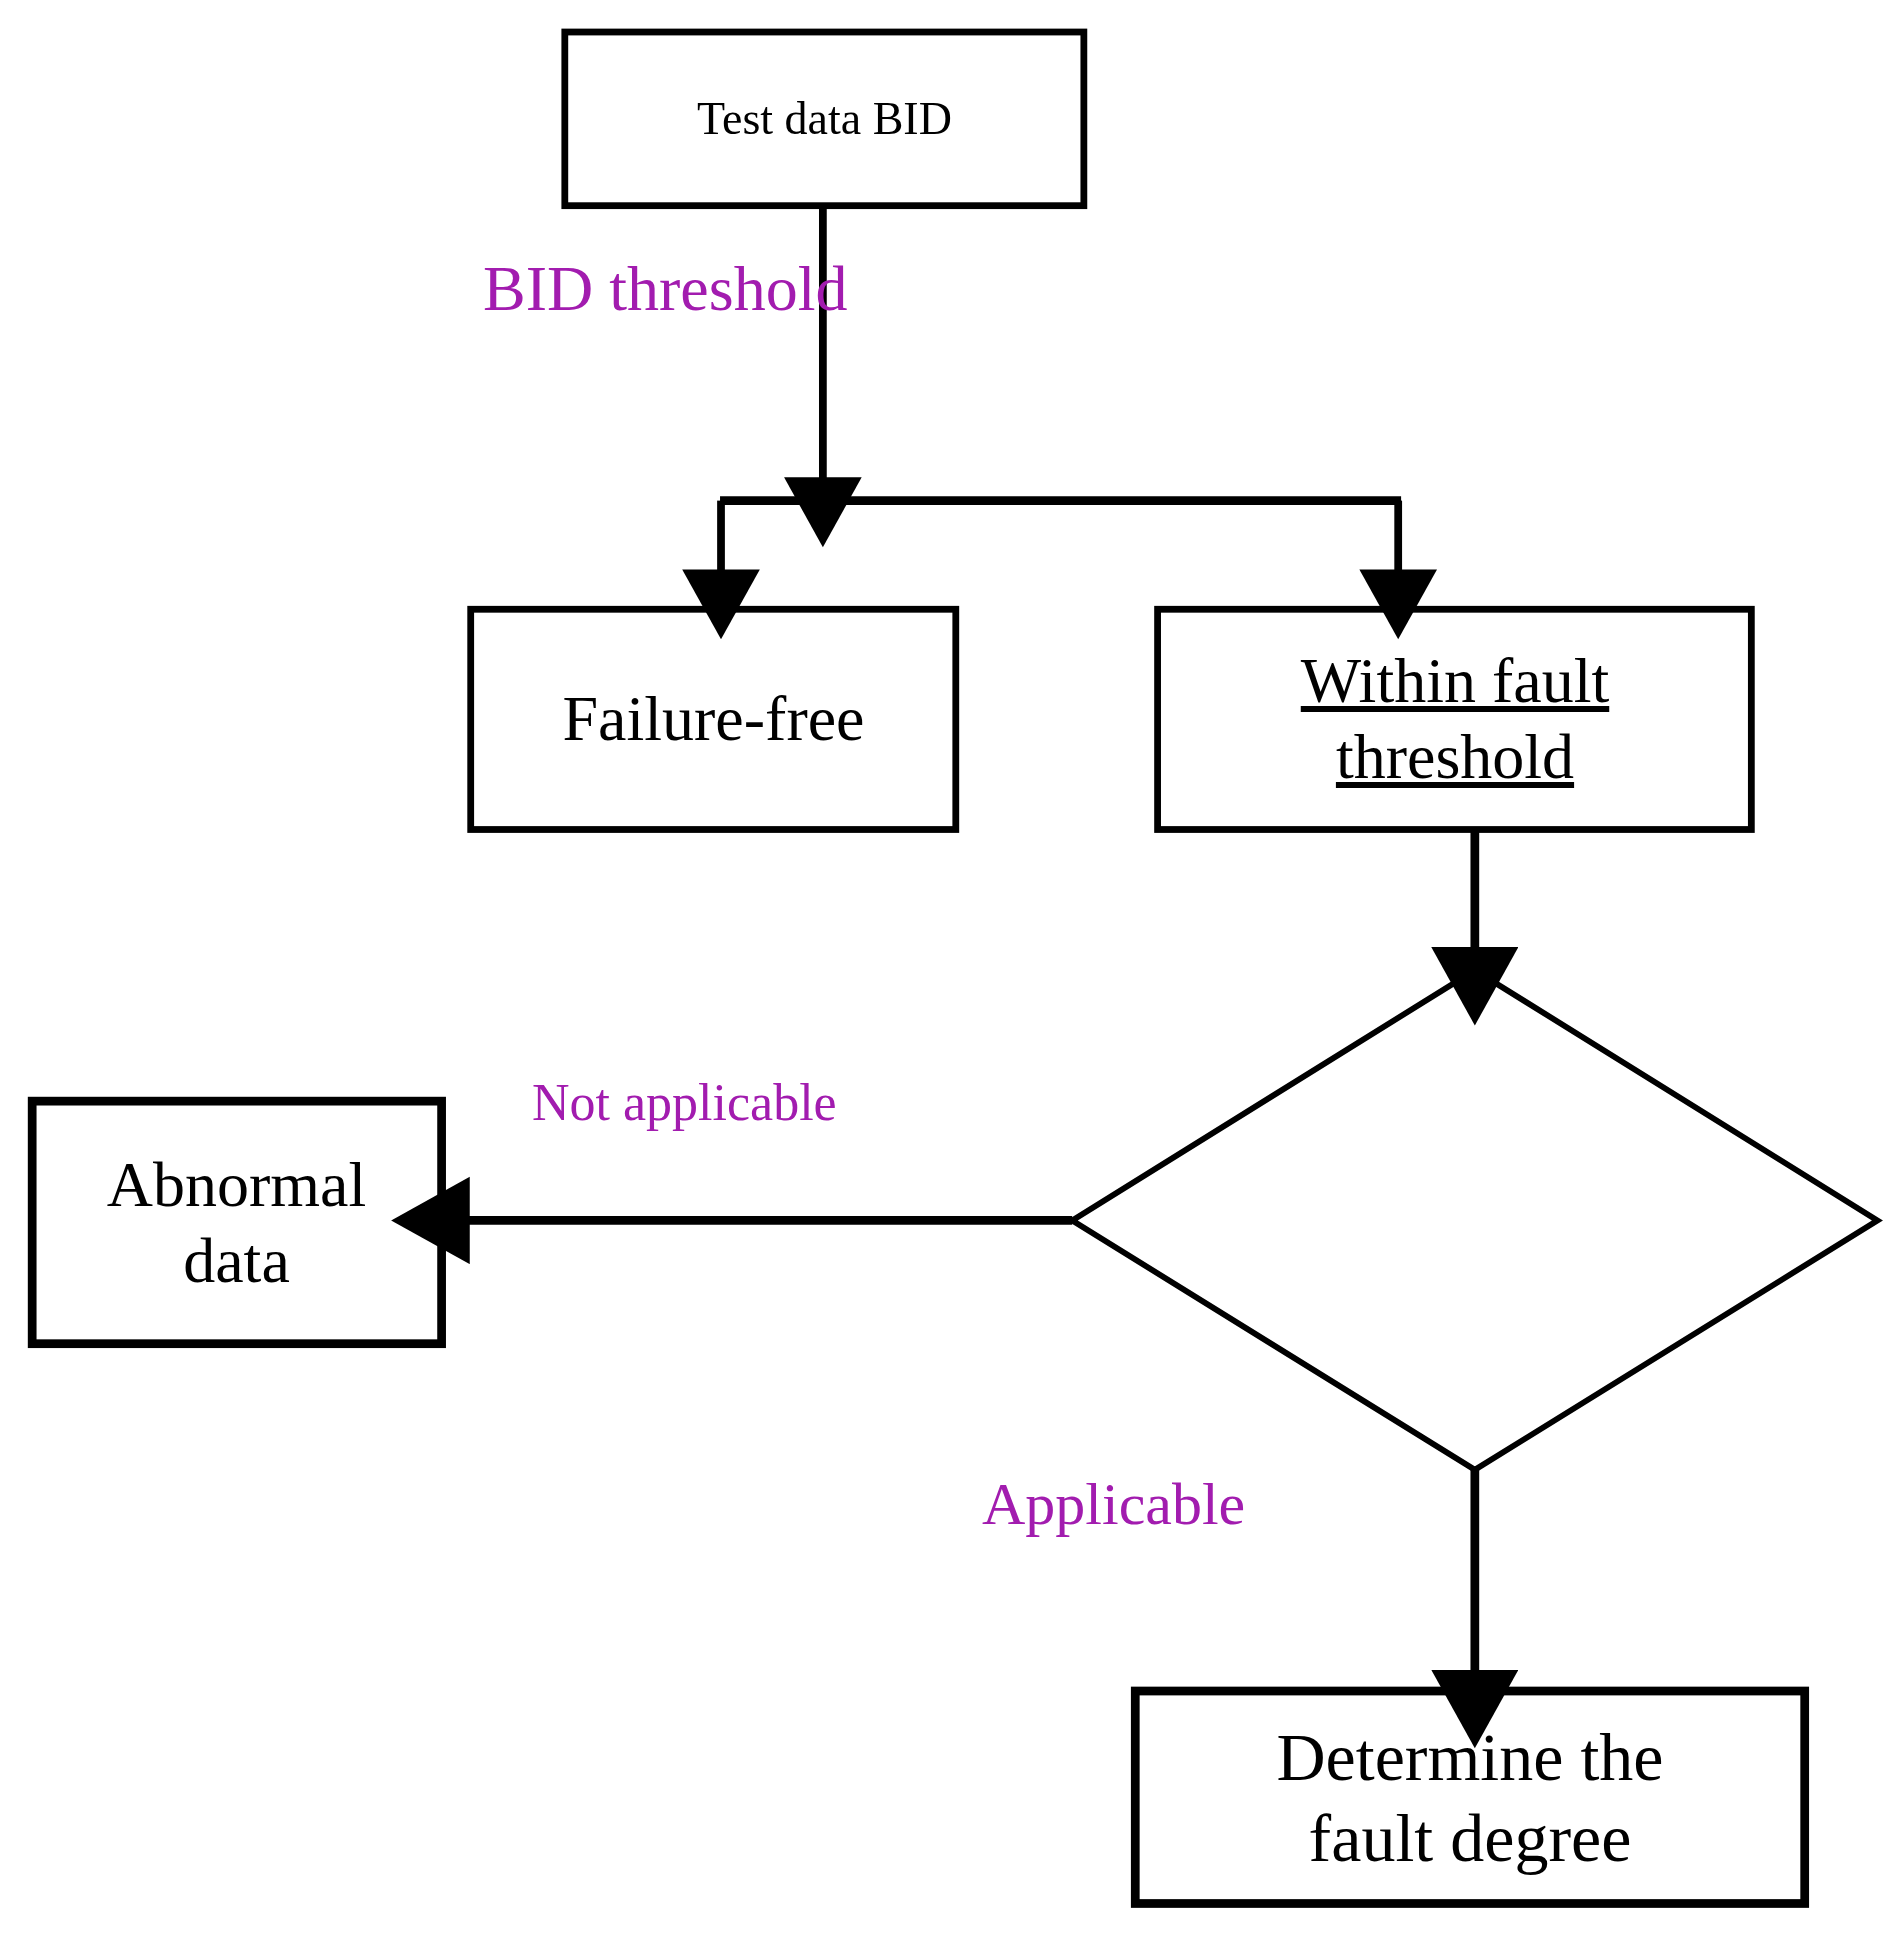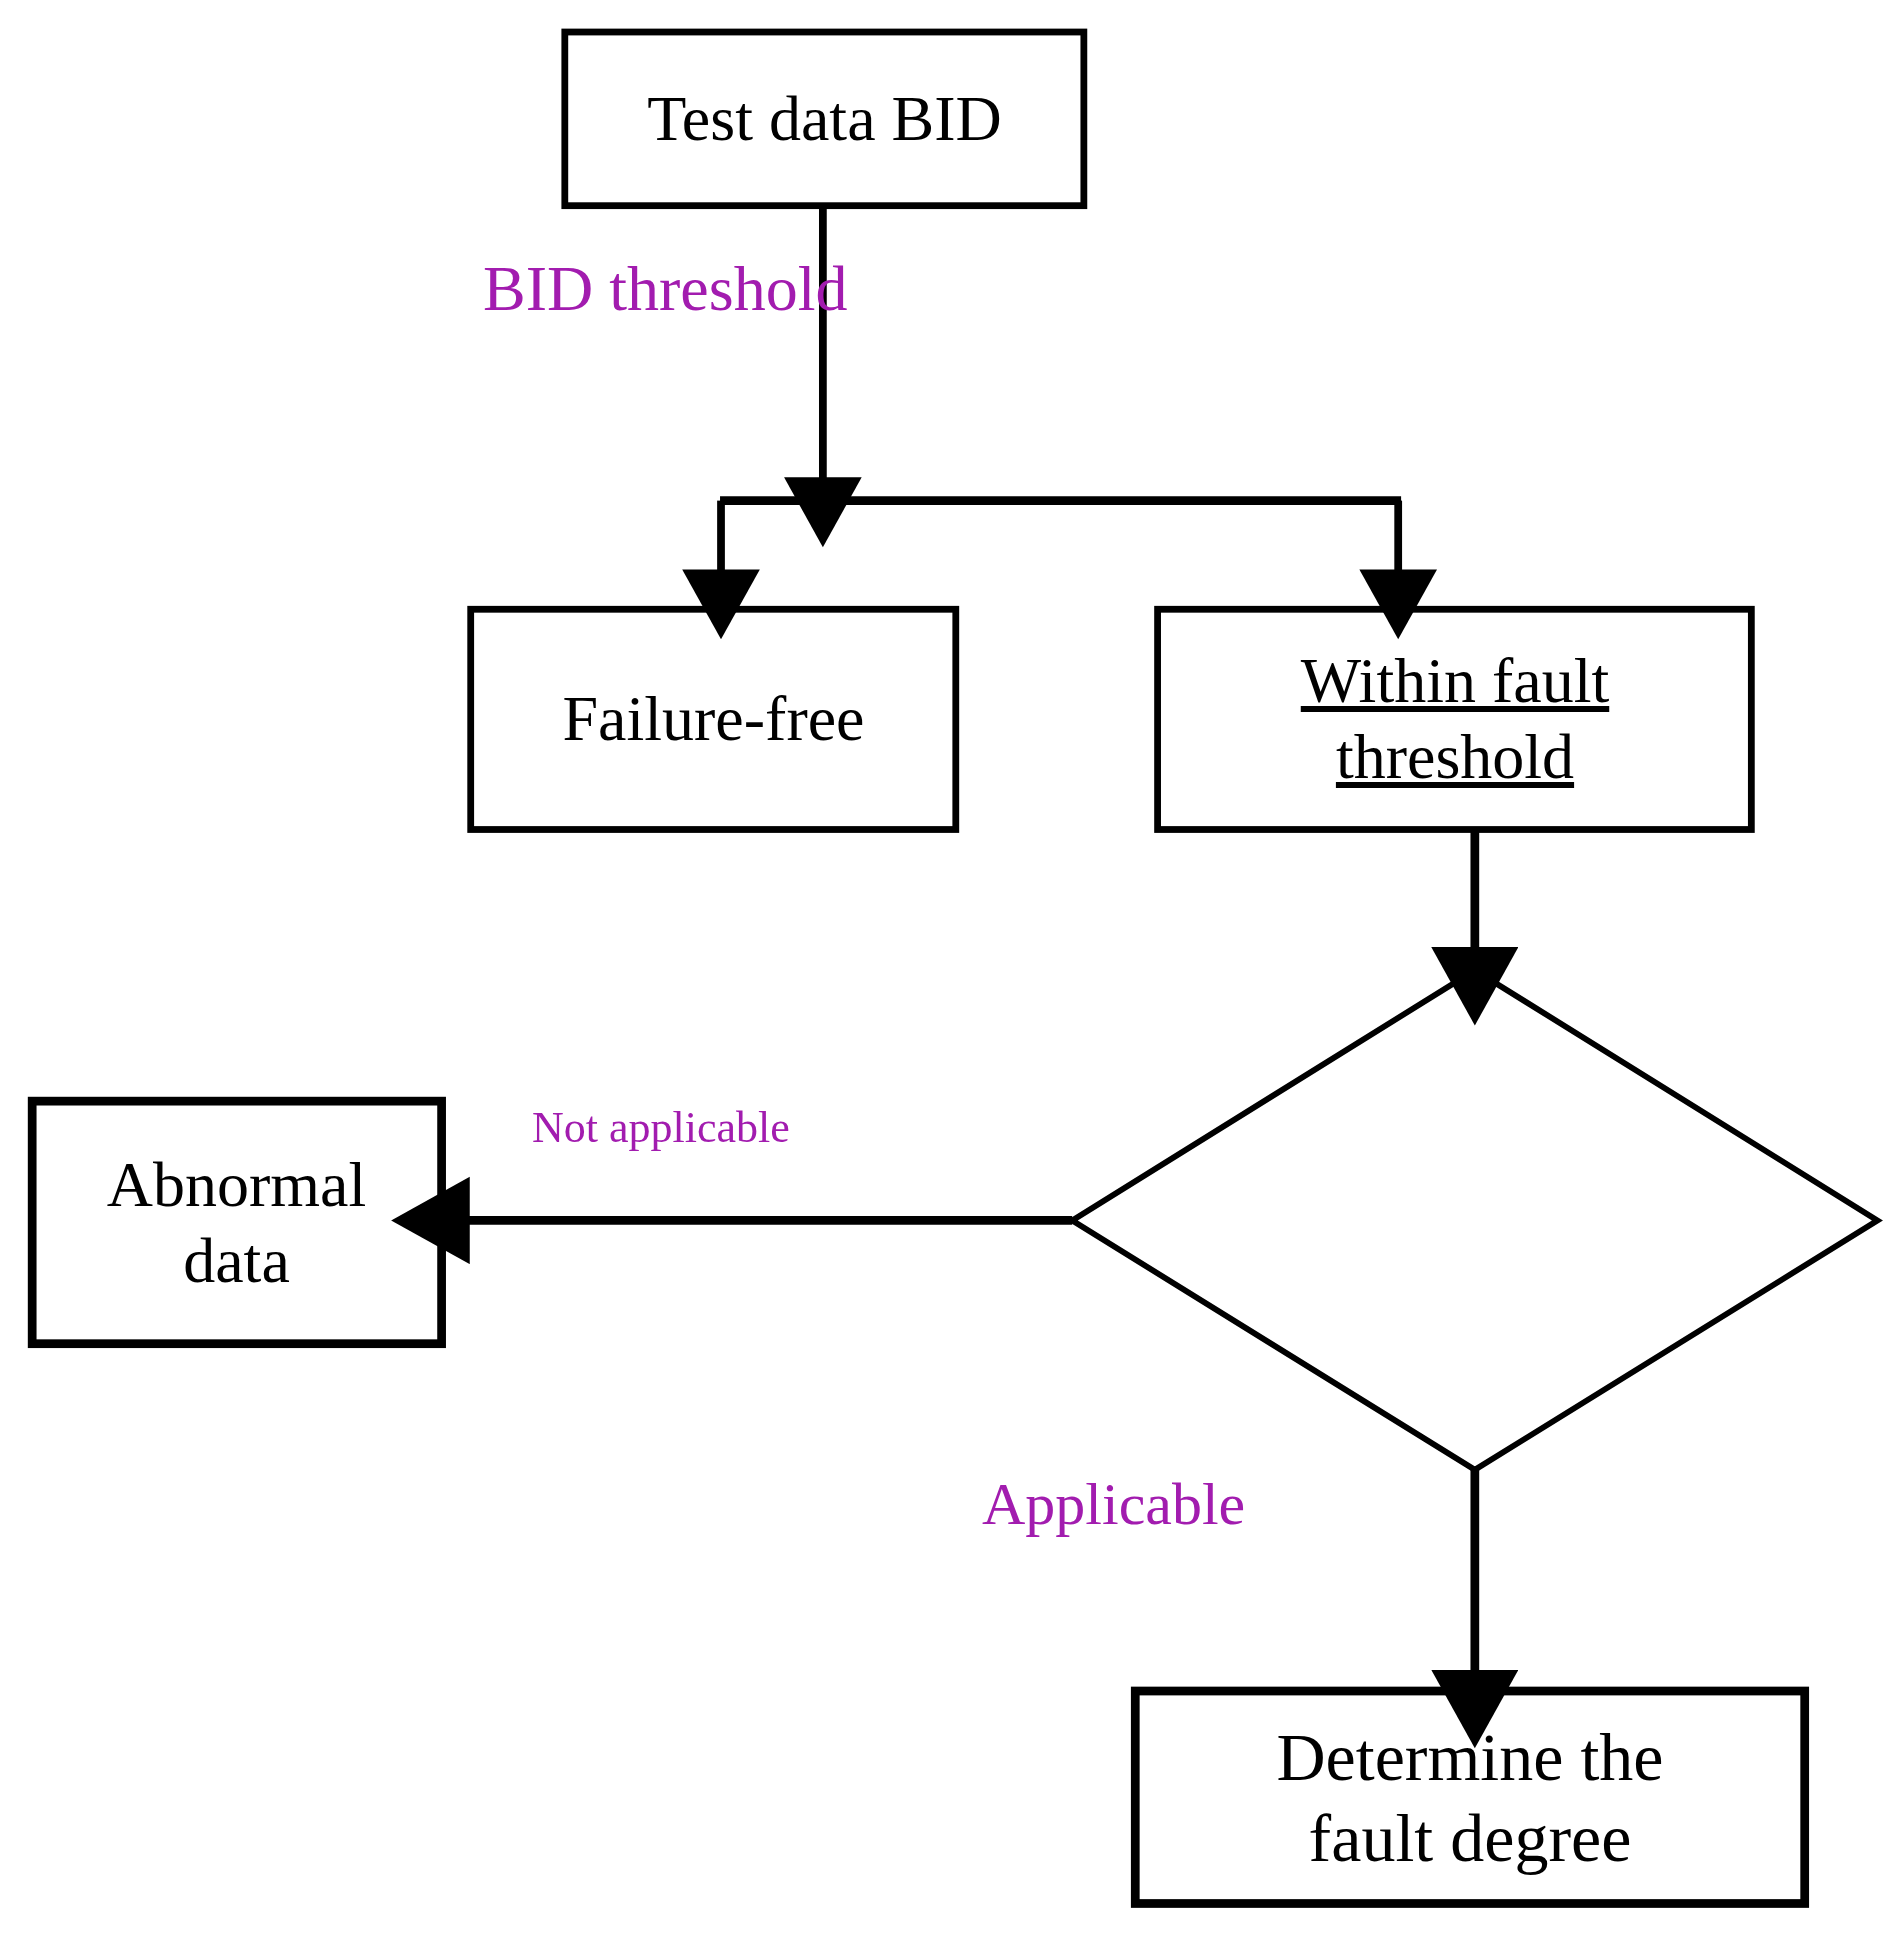--- a/index.html
+++ b/index.html
@@ -97,21 +97,21 @@
     <line x1="1441" y1="516" x2="1441" y2="595" stroke="#000000" stroke-width="8" marker-end="url(#arrowFilled)"></line>
 
     <line x1="1520" y1="855" x2="1520" y2="985" stroke="#000000" stroke-width="9" marker-end="url(#arrowFilled)"></line>
 
     <line x1="1105" y1="1258" x2="475" y2="1258" stroke="#000000" stroke-width="9" marker-end="url(#arrowFilled)"></line>
 
     <line x1="1520" y1="1515" x2="1520" y2="1730" stroke="#000000" stroke-width="9" marker-end="url(#arrowFilled)"></line>
   </svg>
 
   <div class="node-box" style="left:565px; top:32px; width:519px; height:174px;">
-    <div class="node-text" style="left:0; top:0; width:519px; height:174px; font-size:64px;">Test data BID</div>
+    <div class="node-text" style="left:0; top:0; width:519px; height:174px; font-size:46px;">Test data BID</div>
   </div>
 
   <div class="node-box" style="left:471px; top:609px; width:485px; height:220px;text-decoration:underline;">
     <div class="node-text" style="left:0; top:0; width:485px; height:220px; font-size:64px;">Failure-free</div>
   </div>
 
   <div class="node-box" style="left:1158px; top:609px; width:594px; height:220px;">
     <div class="node-text" style="left:0; top:0; width:594px; height:220px; font-size:64px;text-decoration:underline;">Within fault
 threshold</div>
   </div>
@@ -122,18 +122,18 @@
 data</div>
   </div>
 
   <div class="node-box" style="left:1135px; top:1691px; width:670px; height:213px;">
     <div class="node-text" style="left:0; top:0; width:670px; height:213px; font-size:68px;">Determine the
 fault degree</div>
   </div>
 
   <div class="edge-label" style="left:483px; top:254px; font-size:64px;">BID threshold</div>
 
-  <div class="edge-label" style="left:532px; top:1104px; font-size:44px;">Not applicable</div>
+  <div class="edge-label" style="left:532px; top:1074px; font-size:52px;">Not applicable</div>
 
   <div class="edge-label" style="left:982px; top:1471px; font-size:60px;">Applicable</div>
 
 </div>
 
 
 </body></html>

